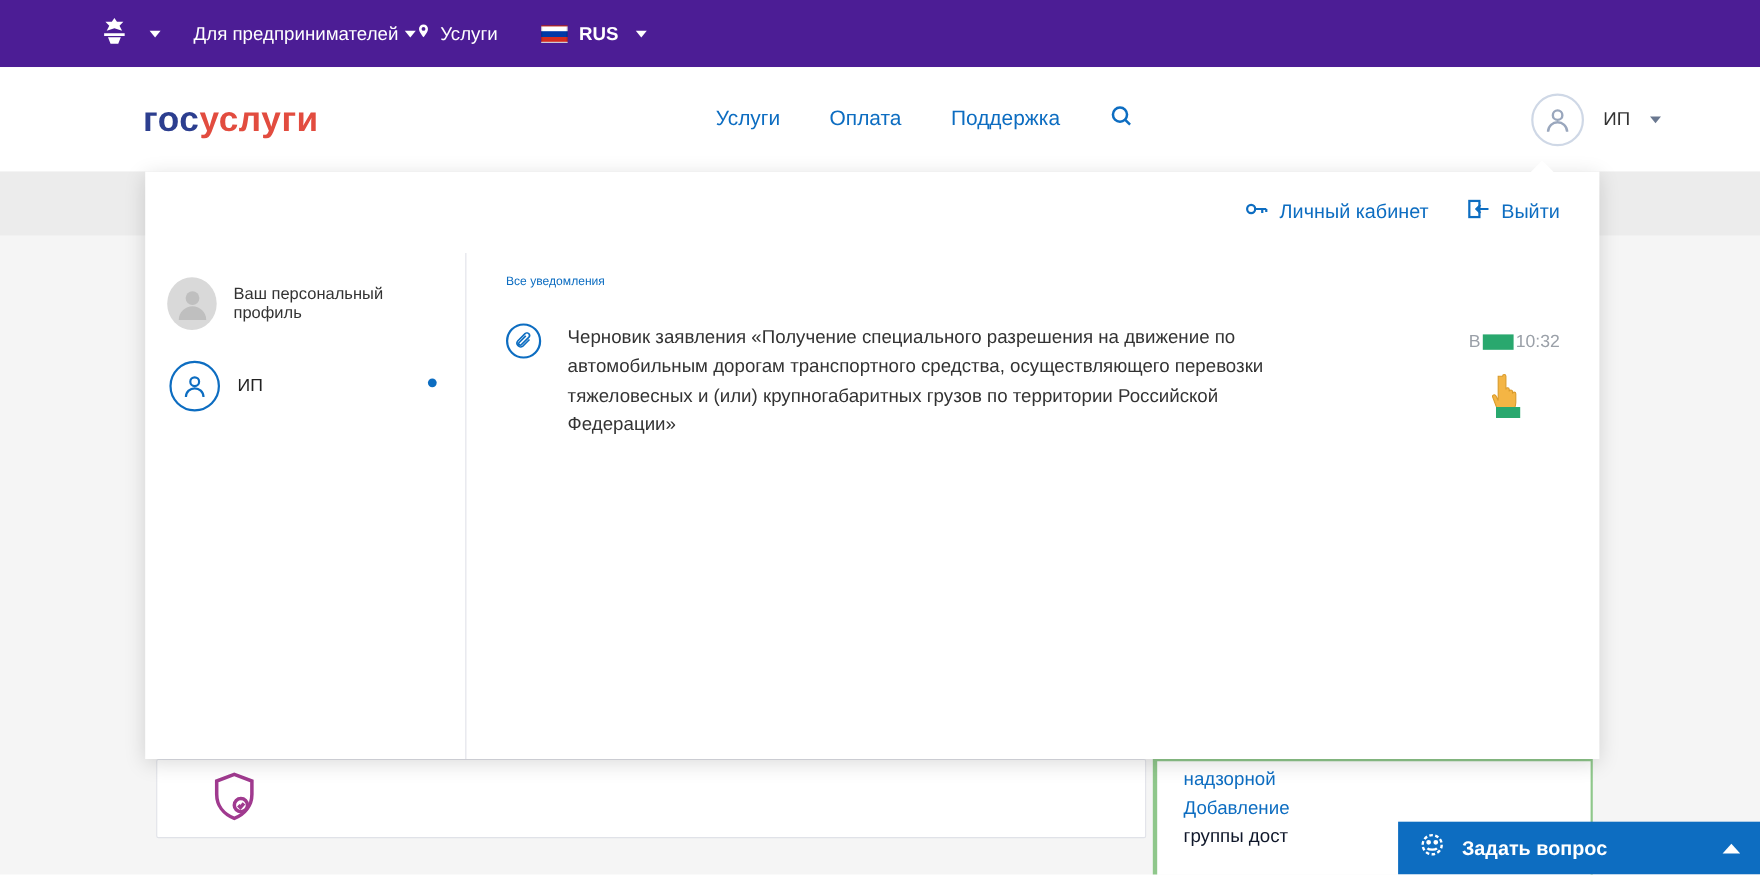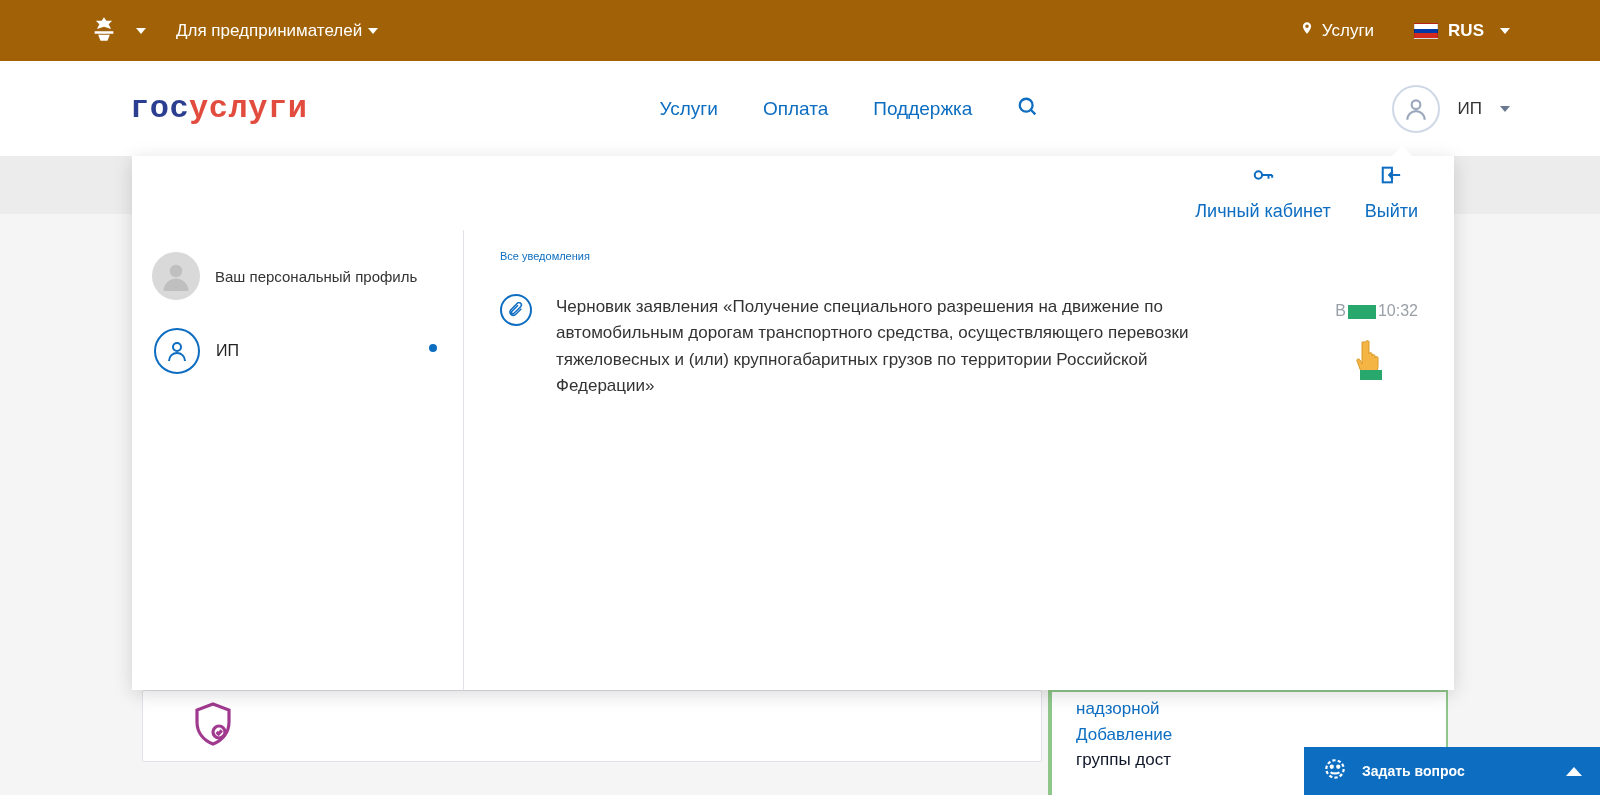--- a/index.html
+++ b/index.html
@@ -1,52 +1,52 @@
 <!DOCTYPE html>
 <html><head>
 <meta charset="utf-8">
 <style>
 * { margin: 0; padding: 0; box-sizing: border-box; }
 body { font-family: Arial, Helvetica, sans-serif; width: 1600px; height: 795px; overflow: hidden; background: #f5f5f5; position: relative; }
 
 
-.topbar { background: #a16207; height: 61px; display: flex; align-items: center; padding: 0 90px; color: #fff; justify-content: space-between; }
+.topbar { background: #4c1d95; height: 61px; display: flex; align-items: center; padding: 0 90px; color: #fff; }
 .topbar-left { display: flex; align-items: center; gap: 30px; }
 .emblem { display: flex; align-items: center; gap: 12px; }
 .emblem svg { width: 28px; height: 28px; }
 .chevron-down { display: inline-block; width: 0; height: 0; border-left: 5px solid transparent; border-right: 5px solid transparent; border-top: 6px solid #fff; margin-left: 6px; vertical-align: middle; }
 .audience { color: #fff; font-size: 17px; display: flex; align-items: center; }
 .topbar-right { display: flex; align-items: center; gap: 40px; }
 .location { display: flex; align-items: center; gap: 8px; font-size: 17px; }
 .lang { display: flex; align-items: center; gap: 10px; font-size: 17px; font-weight: bold; }
 .flag { width: 24px; height: 16px; background: linear-gradient(to bottom, #fff 0 33%, #0039a6 33% 66%, #d52b1e 66% 100%); border: 1px solid rgba(0,0,0,0.15); }
 
 
 .mainnav { background: #fff; height: 95px; display: flex; align-items: center; padding: 0 90px 0 130px; justify-content: space-between; }
-.logo { font-family: Liberation Mono, monospace; font-size: 32px; font-weight: bold; letter-spacing: 0.5px; }
+.logo { font-family: Liberation Sans, sans-serif; font-size: 32px; font-weight: bold; letter-spacing: 0.5px; }
 .logo .gos { color: #2c3e8f; }
 .logo .uslugi { color: #e24c3f; }
 .mainnav-center { display: flex; gap: 45px; align-items: center; }
 .nav-link { color: #0d6dc1; font-size: 19px; cursor: pointer; }
 .search-icon { color: #0d6dc1; }
 .mainnav-right { display: flex; align-items: center; gap: 18px; }
 .avatar-circle { width: 48px; height: 48px; border: 2px solid #cfd8e6; border-radius: 50%; display: flex; align-items: center; justify-content: center; color: #9aa7bd; }
 .user-label { color: #333; font-size: 17px; }
 .caret { width: 0; height: 0; border-left: 5px solid transparent; border-right: 5px solid transparent; border-top: 6px solid #6a7890; }
 
 
 .graystrip { background: #ececec; height: 58px; }
 
 
 .dropdown { position: absolute; top: 156px; left: 132px; width: 1322px; height: 534px; background: #fff; box-shadow: 0 4px 18px rgba(0,0,0,0.15); }
 .dropdown::before { content: ""; position: absolute; top: -10px; right: 40px; width: 0; height: 0; border-left: 12px solid transparent; border-right: 12px solid transparent; border-bottom: 12px solid #fff; }
 .dropdown-top { height: 74px; display: flex; align-items: center; justify-content: flex-end; gap: 34px; padding: 0 36px; border-bottom: 1px solid rgba(0,0,0,0); }
-.dd-link { color: #0d6dc1; font-size: 18px; display: flex; align-items: center; gap: 10px; cursor: pointer; flex-direction: column; }
+.dd-link { color: #0d6dc1; font-size: 18px; display: flex; align-items: center; gap: 10px; cursor: pointer; }
 .dropdown-body { display: flex; height: calc(100% - 74px); }
-.dd-left { width: 332px; border-right: 1px solid #e0e2e8; padding: 22px 20px; }
+.dd-left { width: 292px; border-right: 1px solid #e0e2e8; padding: 22px 20px; }
 .profile-block { display: flex; align-items: center; gap: 15px; margin-bottom: 24px; }
 .gray-avatar { width: 48px; height: 48px; border-radius: 50%; background: #d9d9d9; display: flex; align-items: center; justify-content: center; }
 .profile-text { color: #333; font-size: 15px; }
 .ip-row { display: flex; align-items: center; gap: 16px; padding: 4px 2px; position: relative; }
 .ip-circle { width: 46px; height: 46px; border: 2px solid #0d6dc1; border-radius: 50%; display: flex; align-items: center; justify-content: center; color: #0d6dc1; }
 .ip-label { color: #222; font-size: 16px; }
 .ip-dot { position: absolute; right: 6px; top: 20px; width: 8px; height: 8px; background: #0d6dc1; border-radius: 50%; }
 .dd-right { flex: 1; padding: 20px 36px; position: relative; }
 .tab-row { display: flex; justify-content: space-between; align-items: flex-start; }
 .tab { padding: 0 26px 14px 26px; font-size: 17px; color: #222; border-bottom: 4px solid #0d6dc1; width: 168px; text-align: center; }
@@ -62,21 +62,21 @@
 .cursor-hand { position: absolute; right: 62px; top: 106px; }
 
 
 .behind { position: absolute; left: 0; right: 0; top: 690px; height: 105px; }
 .behind-card { position: absolute; left: 142px; top: 0; width: 900px; height: 72px; background: #fff; border: 1px solid #e0e2e8; border-radius: 2px; display: flex; align-items: center; padding-left: 46px; }
 .behind-icon { color: #a03a8f; }
 .right-card { position: absolute; left: 1048px; top: 0; width: 400px; height: 135px; background: #fff; border: 2px solid #8fc78b; border-left: 4px solid #8fc78b; padding: 4px 24px; font-size: 17px; color: #0d6dc1; line-height: 1.5; overflow: hidden; }
 .right-card .gray { color: #0f172a; }
 
 
-.askbar { position: absolute; right: 0; bottom: 0; width: 296px; height: 48px; background: #0d6dc1; color: #fff; display: flex; align-items: center; justify-content: space-between; padding: 0 18px; font-size: 14px; font-weight: 600; }
+.askbar { position: absolute; right: 0; bottom: 0; width: 329px; height: 48px; background: #0d6dc1; color: #fff; display: flex; align-items: center; justify-content: space-between; padding: 0 18px; font-size: 18px; font-weight: 600; }
 .ask-left { display: flex; align-items: center; gap: 14px; }
 .ask-chevron { width: 0; height: 0; border-left: 8px solid transparent; border-right: 8px solid transparent; border-bottom: 9px solid #fff; }
 </style>
 </head>
 <body>
 
 <div class="topbar">
   <div class="topbar-left">
     <div class="emblem">
       <span>

